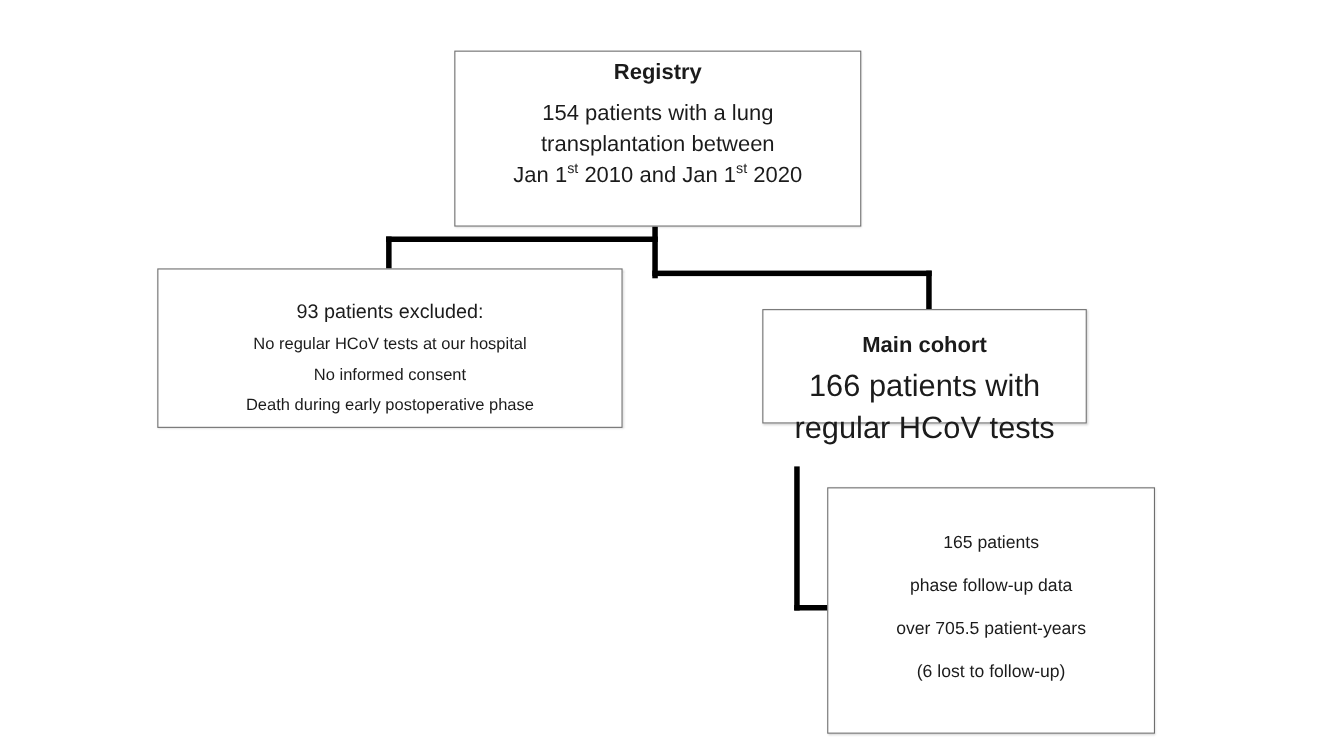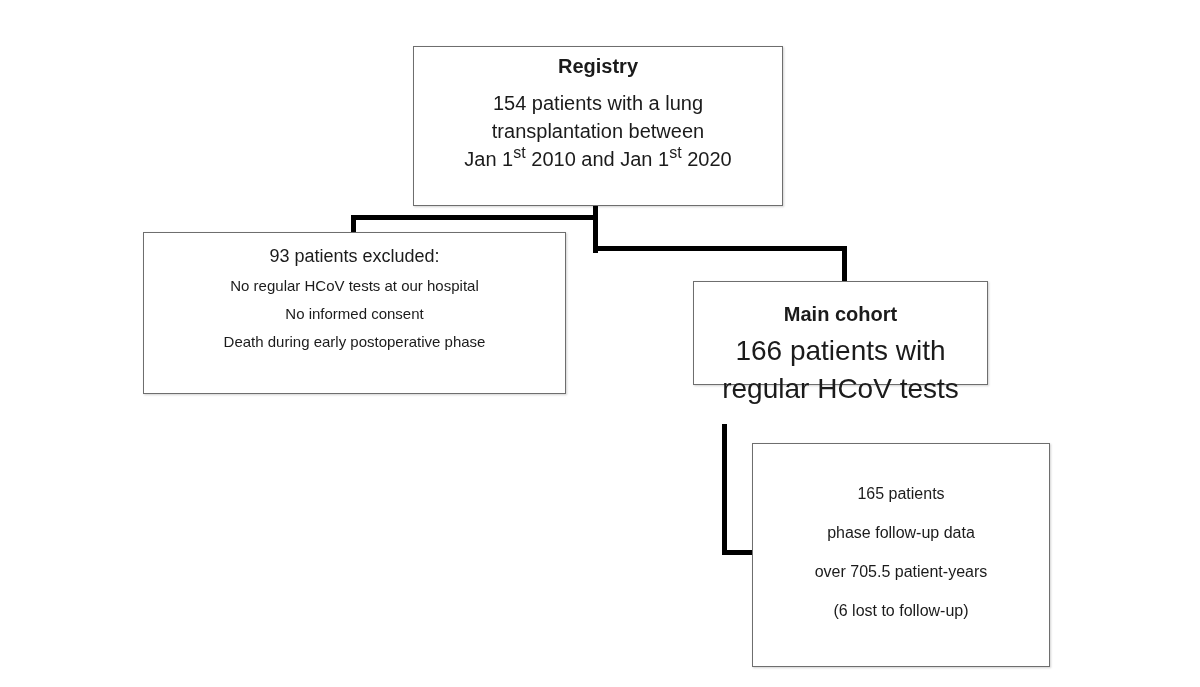--- a/index.html
+++ b/index.html
@@ -25,23 +25,23 @@
     text-align: center;
   }
   .conn {
     position: absolute;
     background: #000000;
   }
   
   .box-registry { left: 413px; top: 25px; width: 370px; height: 160px; padding-top: 6px; margin-top: 21px; }
   .box-registry .title { font-weight: bold; font-size: 20px; line-height: 26px; margin-bottom: 10px; }
   .box-registry .line { font-size: 20px; line-height: 28px; }
-  sup.ord { font-size: 16px; vertical-align: super; line-height: 0; }
+  sup.ord { font-size: 13px; vertical-align: super; line-height: 0; }
   
-  .box-excluded { left: 143px; top: 232px; width: 423px; height: 162px; padding-top: 11px; }
+  .box-excluded { left: 143px; top: 244px; width: 423px; height: 145px; padding-top: 26px; }
   .box-excluded .title { font-size: 18px; line-height: 24px; margin-bottom: 4px; }
   .box-excluded .item { font-size: 15px; line-height: 28px; }
   
   .box-main { left: 693px; top: 281px; width: 295px; height: 104px; padding-top: 14px; }
   .box-main .title { font-weight: bold; font-size: 20px; line-height: 36px; }
   .box-main .line { font-size: 28px; line-height: 38px; }
   
   .box-follow { left: 752px; top: 443px; width: 298px; height: 224px; padding-top: 30px; }
   .box-follow .line { font-size: 16px; line-height: 39px; }
   

